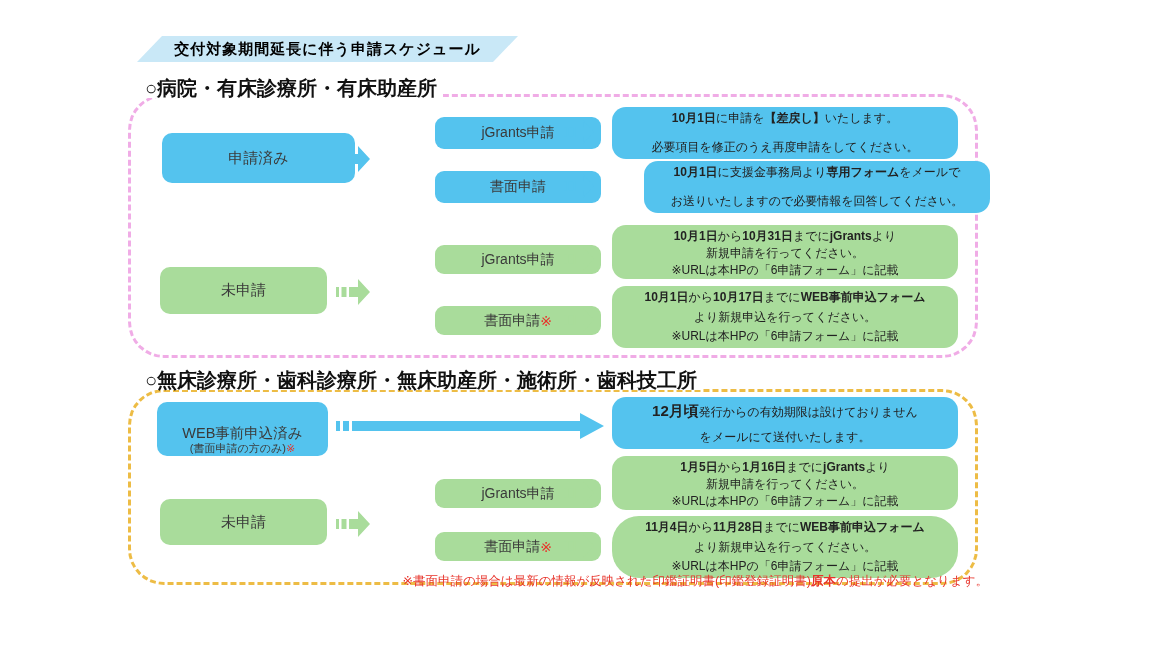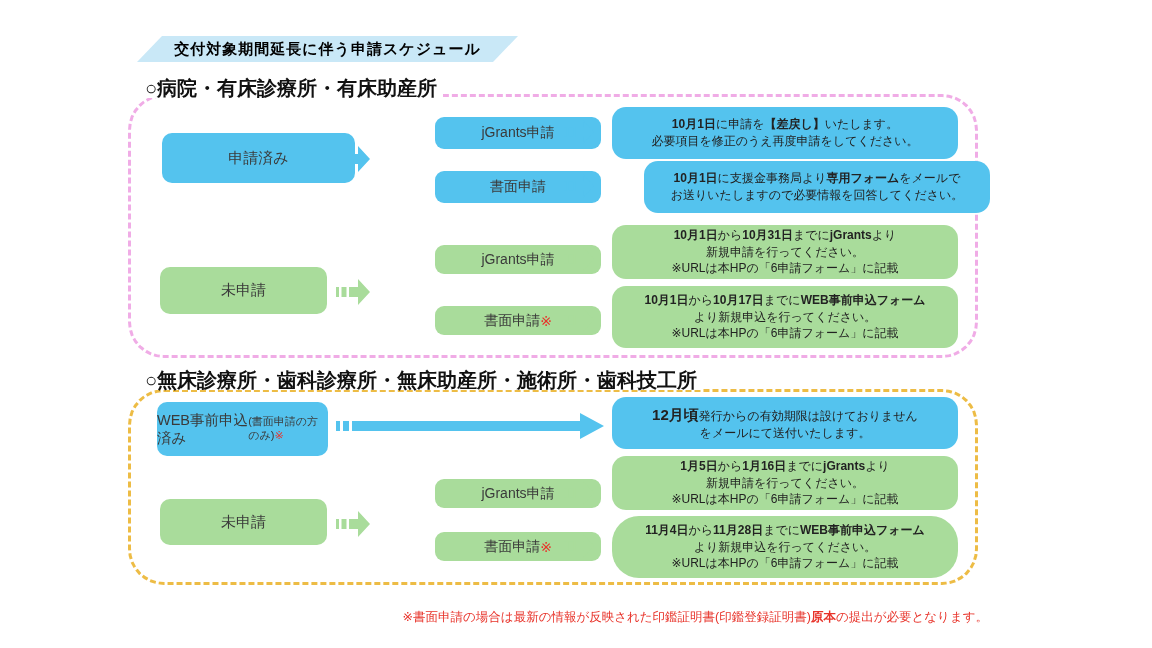--- a/index.html
+++ b/index.html
@@ -13,23 +13,23 @@
            padding:0 6px 0 0;white-space:nowrap;line-height:19px;}
   .frame{border-radius:36px;z-index:1;}
   .frame.pink{border:3px dashed #F0ACE6;}
   .frame.yellow{border:3px dashed #EDBC45;}
   .box{display:flex;align-items:center;justify-content:center;color:#3a3a3a;z-index:2;}
   .blue{background:#54C3EE;}
   .green{background:#A9DC9B;}
   .lbl{border-radius:9px;font-size:14px;margin-left:48px;}
   .state{border-radius:10px;font-size:15px;}
   .rbox{border-radius:14px;flex-direction:column;font-size:12px;line-height:1.4;
-        text-align:center;color:#222;padding:3px 4px;}
+        text-align:center;color:#222;padding:3px 4px;justify-content:space-between;}
   .rbox .ln{white-space:nowrap;}
-  .col{flex-direction:row;line-height:1.25;justify-content:flex-end;}
+  .col{flex-direction:column;line-height:1.25;justify-content:flex-end;}
   .b{font-weight:bold;}
   .big{font-size:15px;}
   .r{color:#E8332A;}
   .arrow{z-index:2;display:flex;}
   .arrow svg{width:100%;height:100%;}
   .c-blue{color:#54C3EE;}
   .c-green{color:#A9DC9B;}
   .websub{font-size:11px;}
   .webmain{font-size:14.5px;}
   .footnote{text-align:right;color:#E8332A;font-size:12.5px;line-height:1.4;z-index:2;}
@@ -176,17 +176,17 @@
     <svg viewBox="0 0 34 26" fill="currentColor">
         <use href="#striped-arrow"></use>
       </svg>
   </div>
   <div class="abs box green rbox" style="left:612px;top:516px;width:346px;height:62px;border-radius:27px;">
     <div class="ln"><span class="b">11月4日</span><span>から</span><span class="b">11月28日</span><span>までに</span><span class="b">WEB事前申込フォーム</span></div>
     <div class="ln"><span>より新規申込を行ってください。</span></div>
     <div class="ln"><span>※URLは本HPの「6申請フォーム」に記載</span></div>
   </div>
 
-  <div class="abs footnote" style="left:300px;top:609px;width:688px;">
+  <div class="abs footnote" style="left:300px;top:573px;width:688px;">
     <div><span>※書面申請の場合は最新の情報が反映された印鑑証明書(印鑑登録証明書)</span><span class="b">原本</span><span>の提出が必要となります。</span></div>
   </div>
 
 </div>
 
 </body></html>

